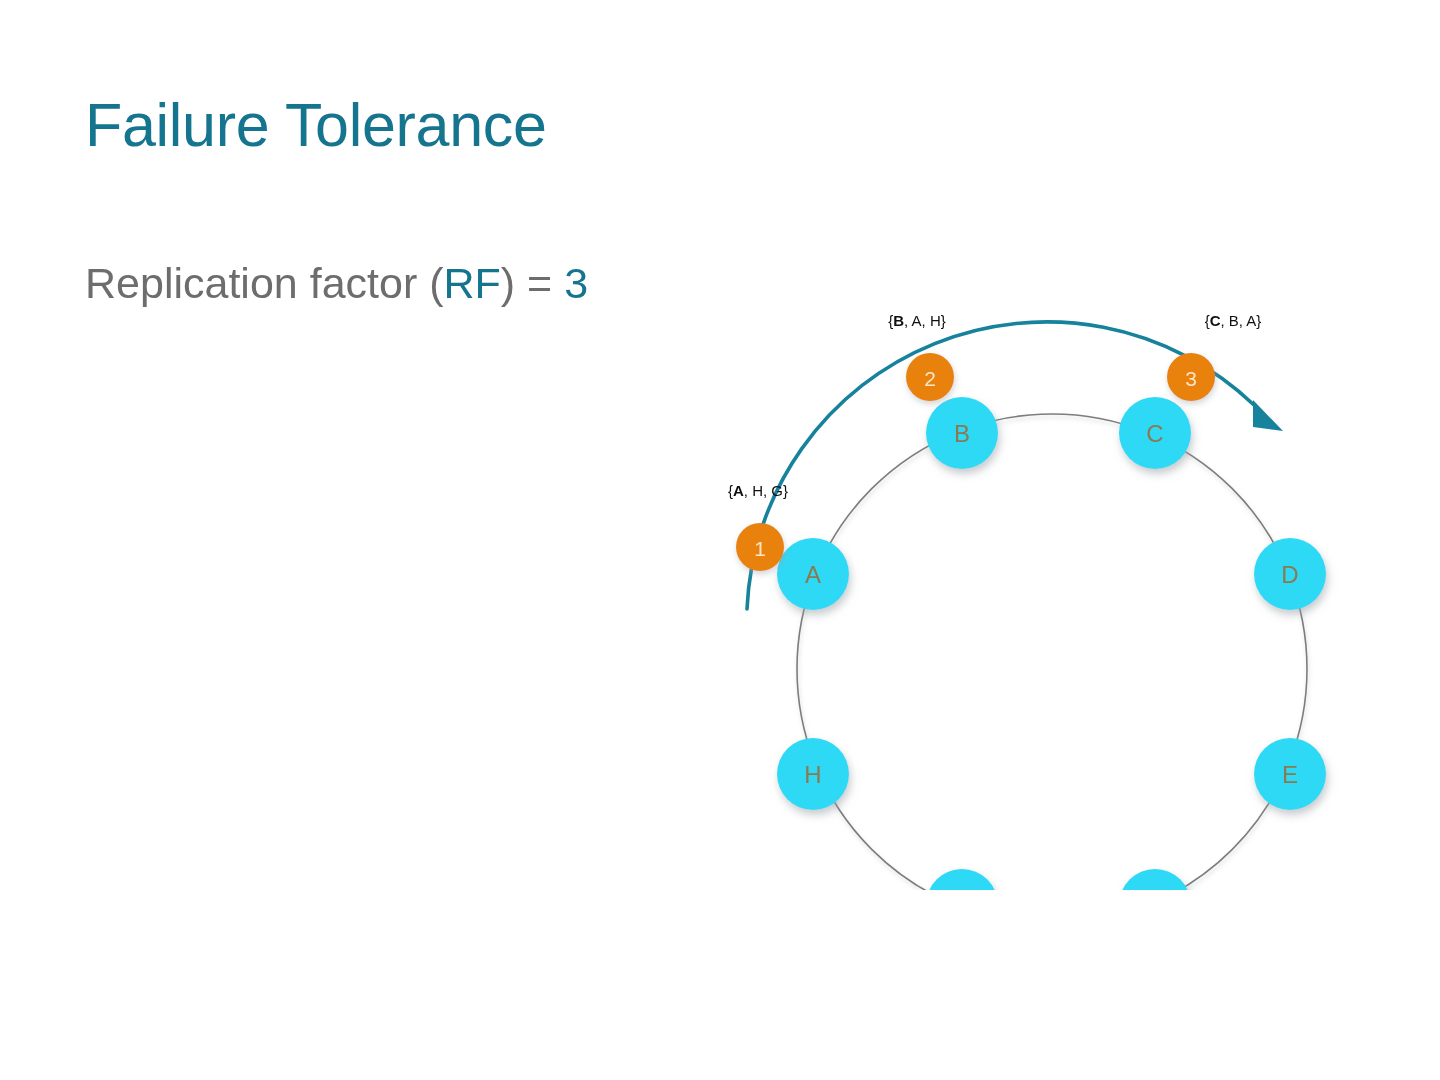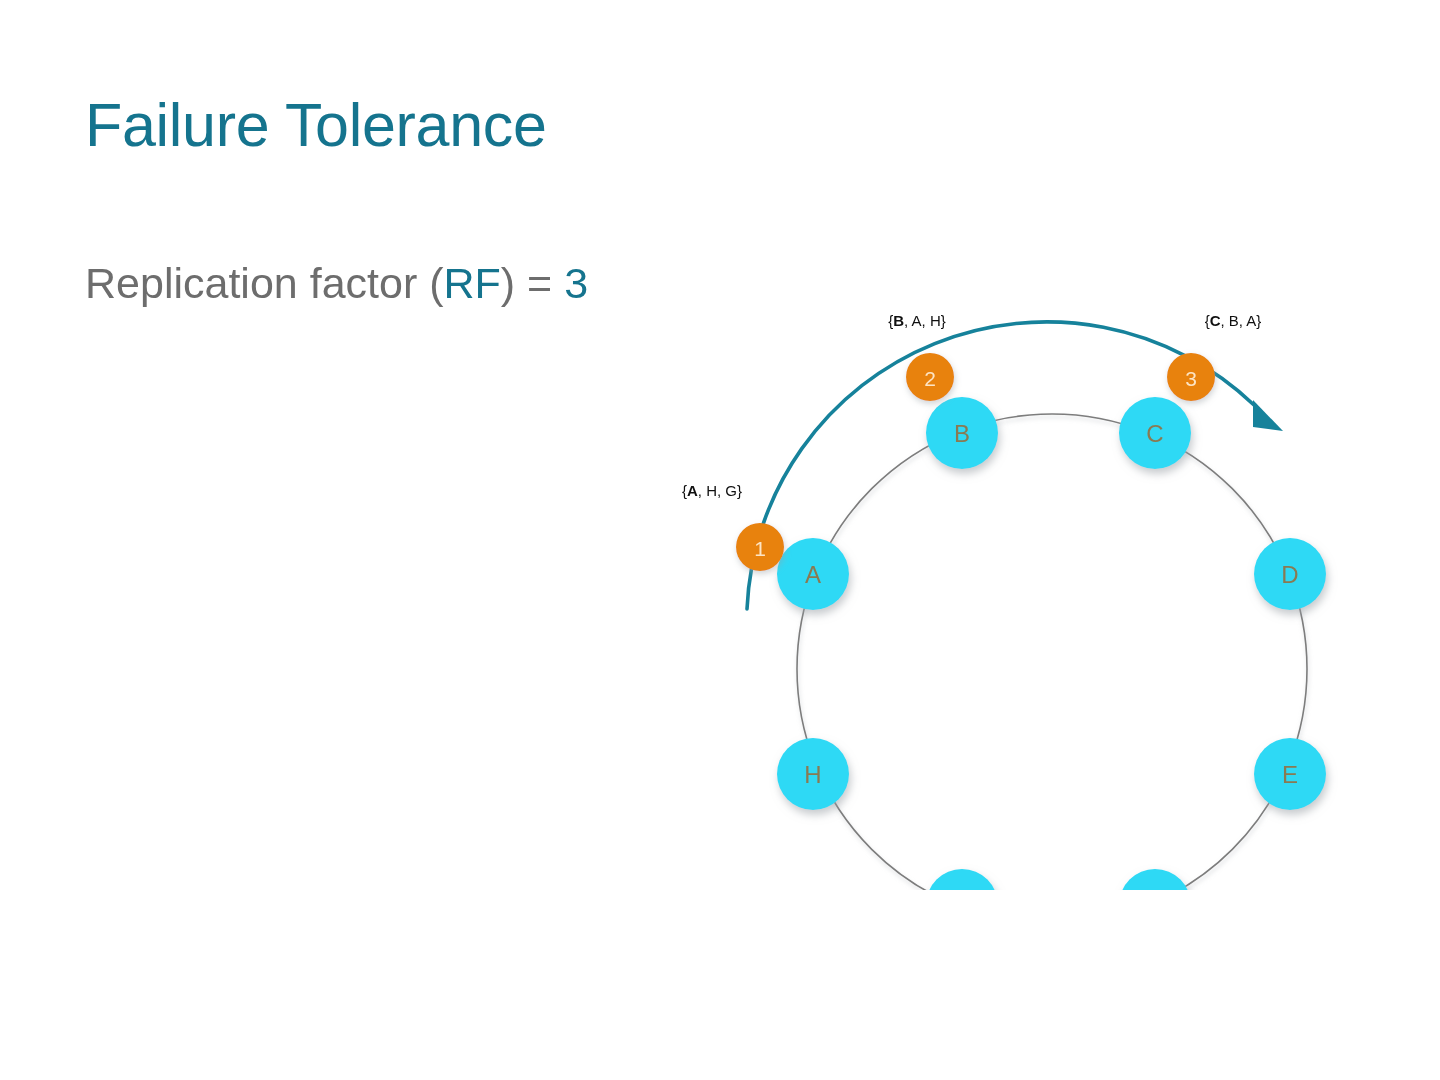--- a/index.html
+++ b/index.html
@@ -180,21 +180,21 @@
           <circle cx="930" cy="377" r="24" fill="#e8820c" filter="url(#token-shadow)"></circle>
           <text x="930" y="378" fill="#fde4c4" font-family="Liberation Sans, sans-serif" font-size="21" text-anchor="middle" dominant-baseline="central">2</text>
         </g>
         <g>
           <circle cx="1191" cy="377" r="24" fill="#e8820c" filter="url(#token-shadow)"></circle>
           <text x="1191" y="378" fill="#fde4c4" font-family="Liberation Sans, sans-serif" font-size="21" text-anchor="middle" dominant-baseline="central">3</text>
         </g>
       </g>
     </svg>
 
-    <div class="set-label" style="left:712px; top:490px;">
+    <div class="set-label" style="left:758px; top:490px;">
       <span>{</span><b>A</b><span>, H, G}</span>
     </div>
     <div class="set-label" style="left:917px; top:320px;">
       <span>{</span><b>B</b><span>, A, H}</span>
     </div>
     <div class="set-label" style="left:1201px; top:320px;margin-left:32px;">
       <span>{</span><b>C</b><span>, B, A}</span>
     </div>
   </div>
 

